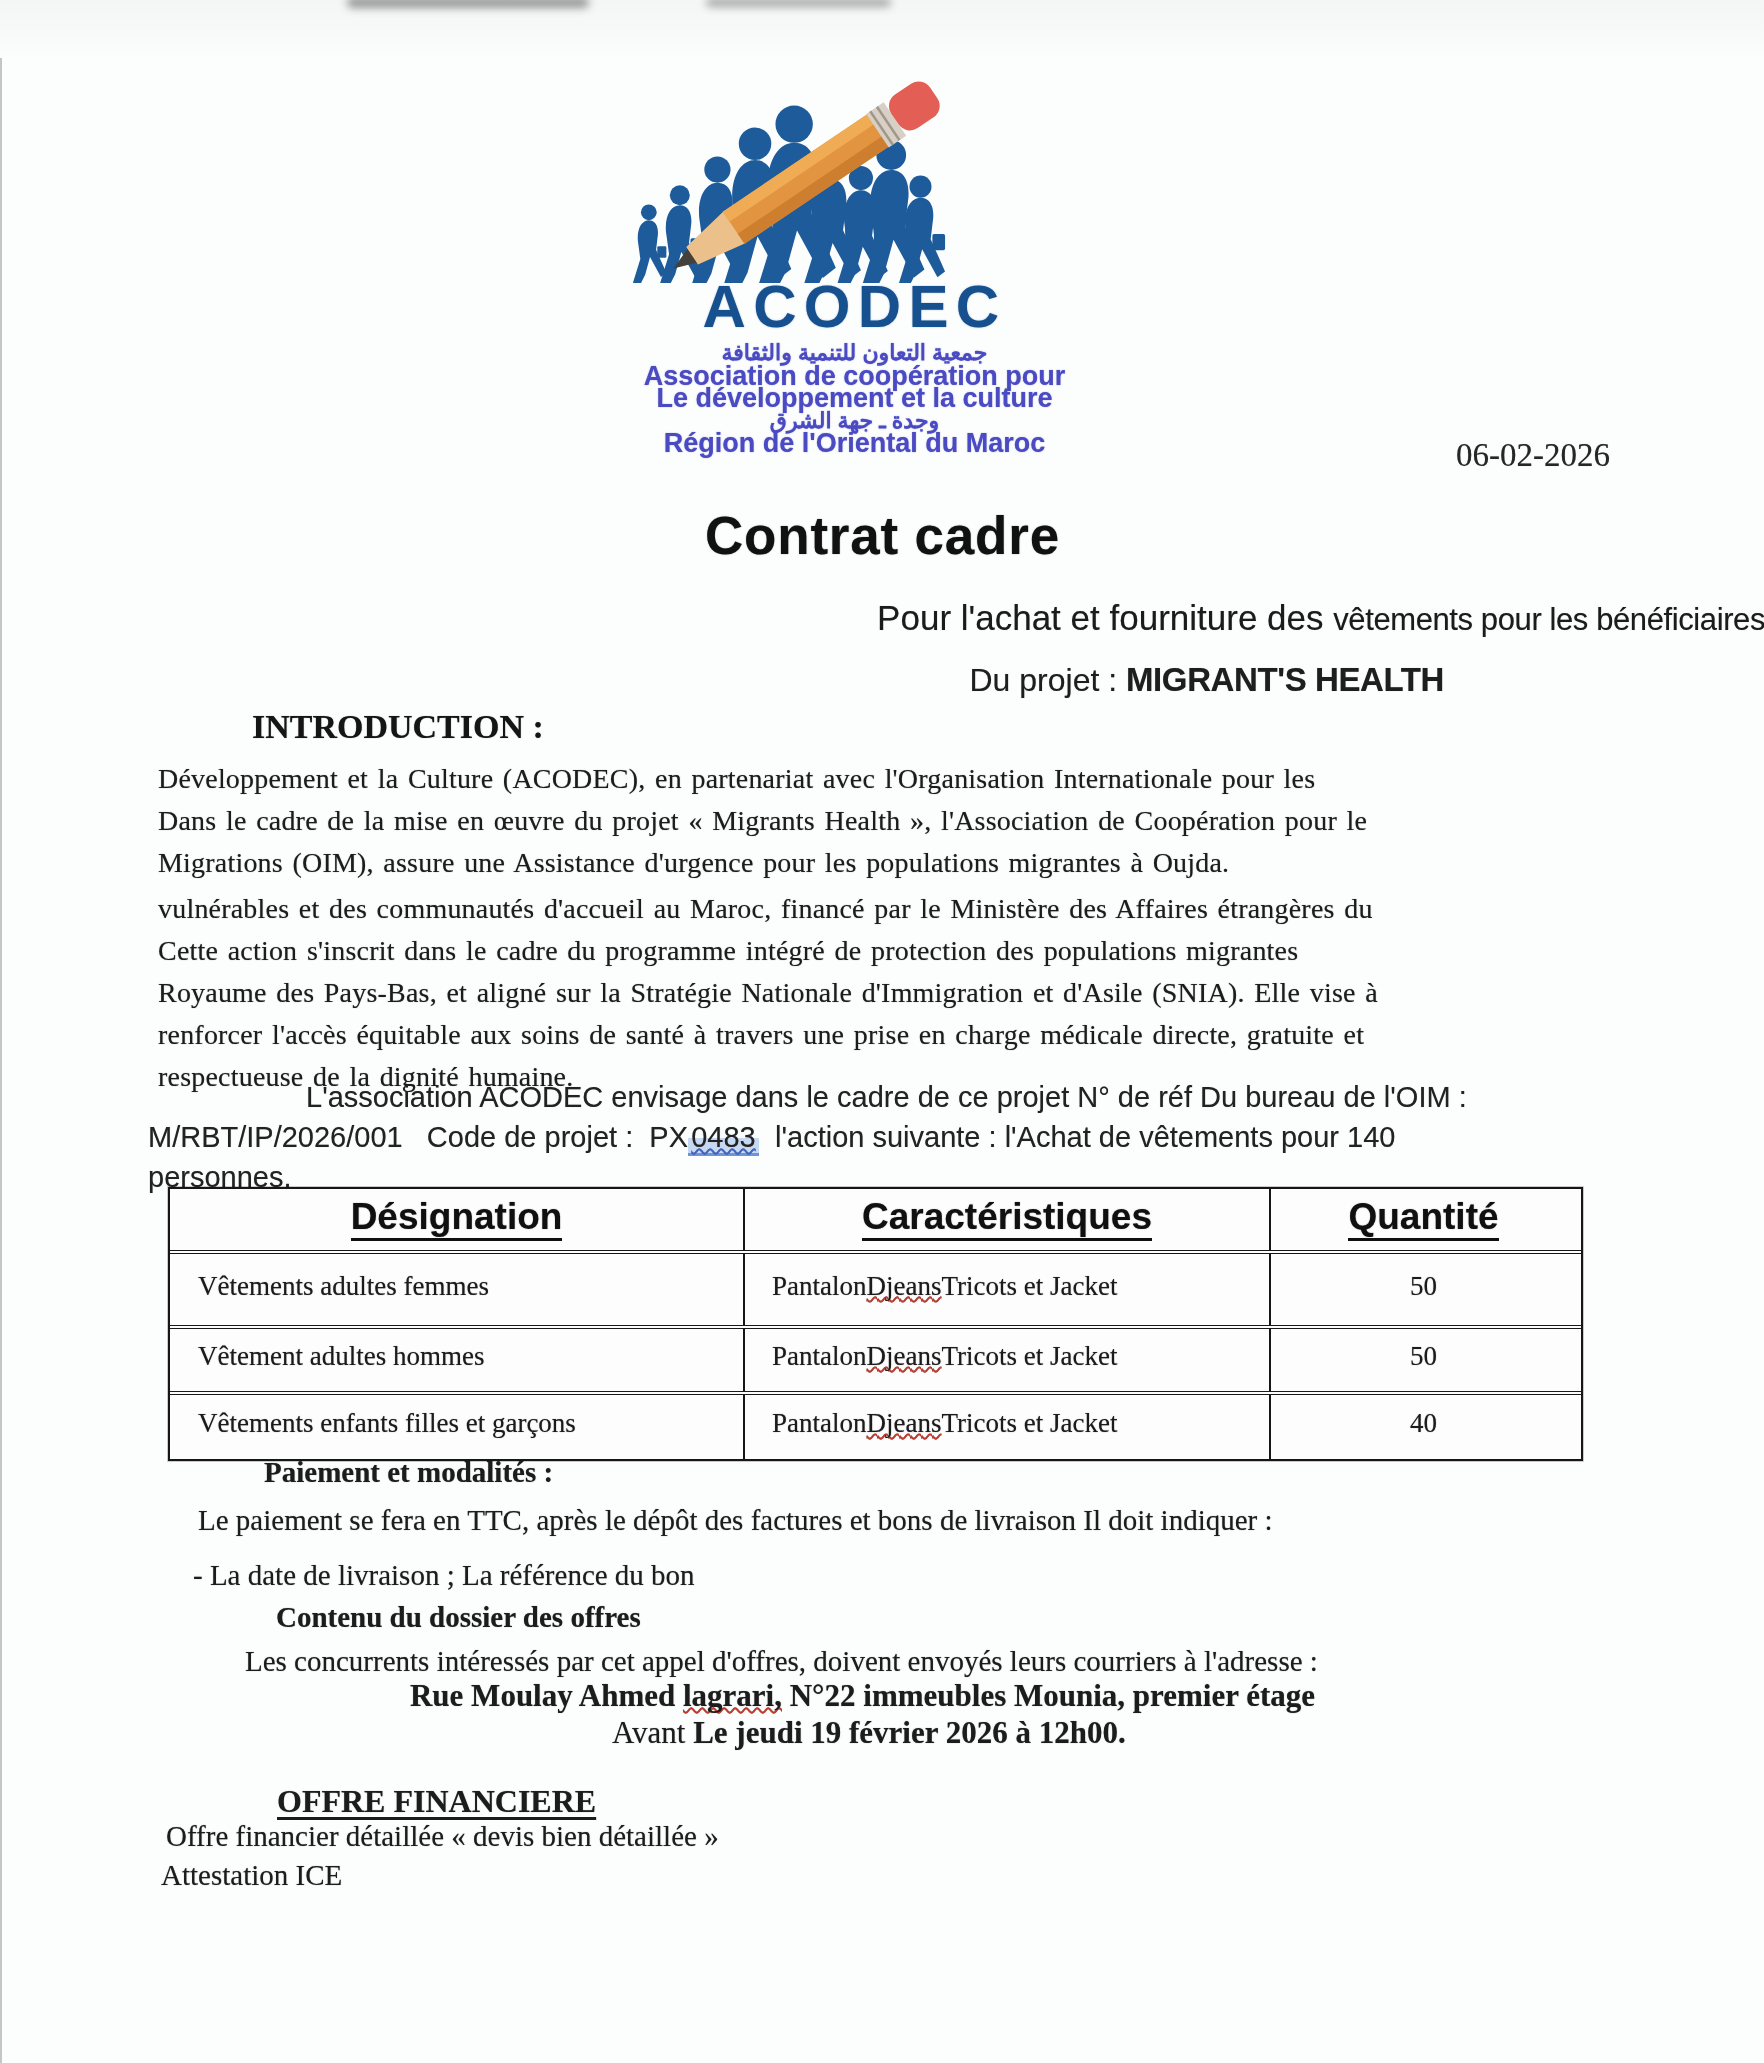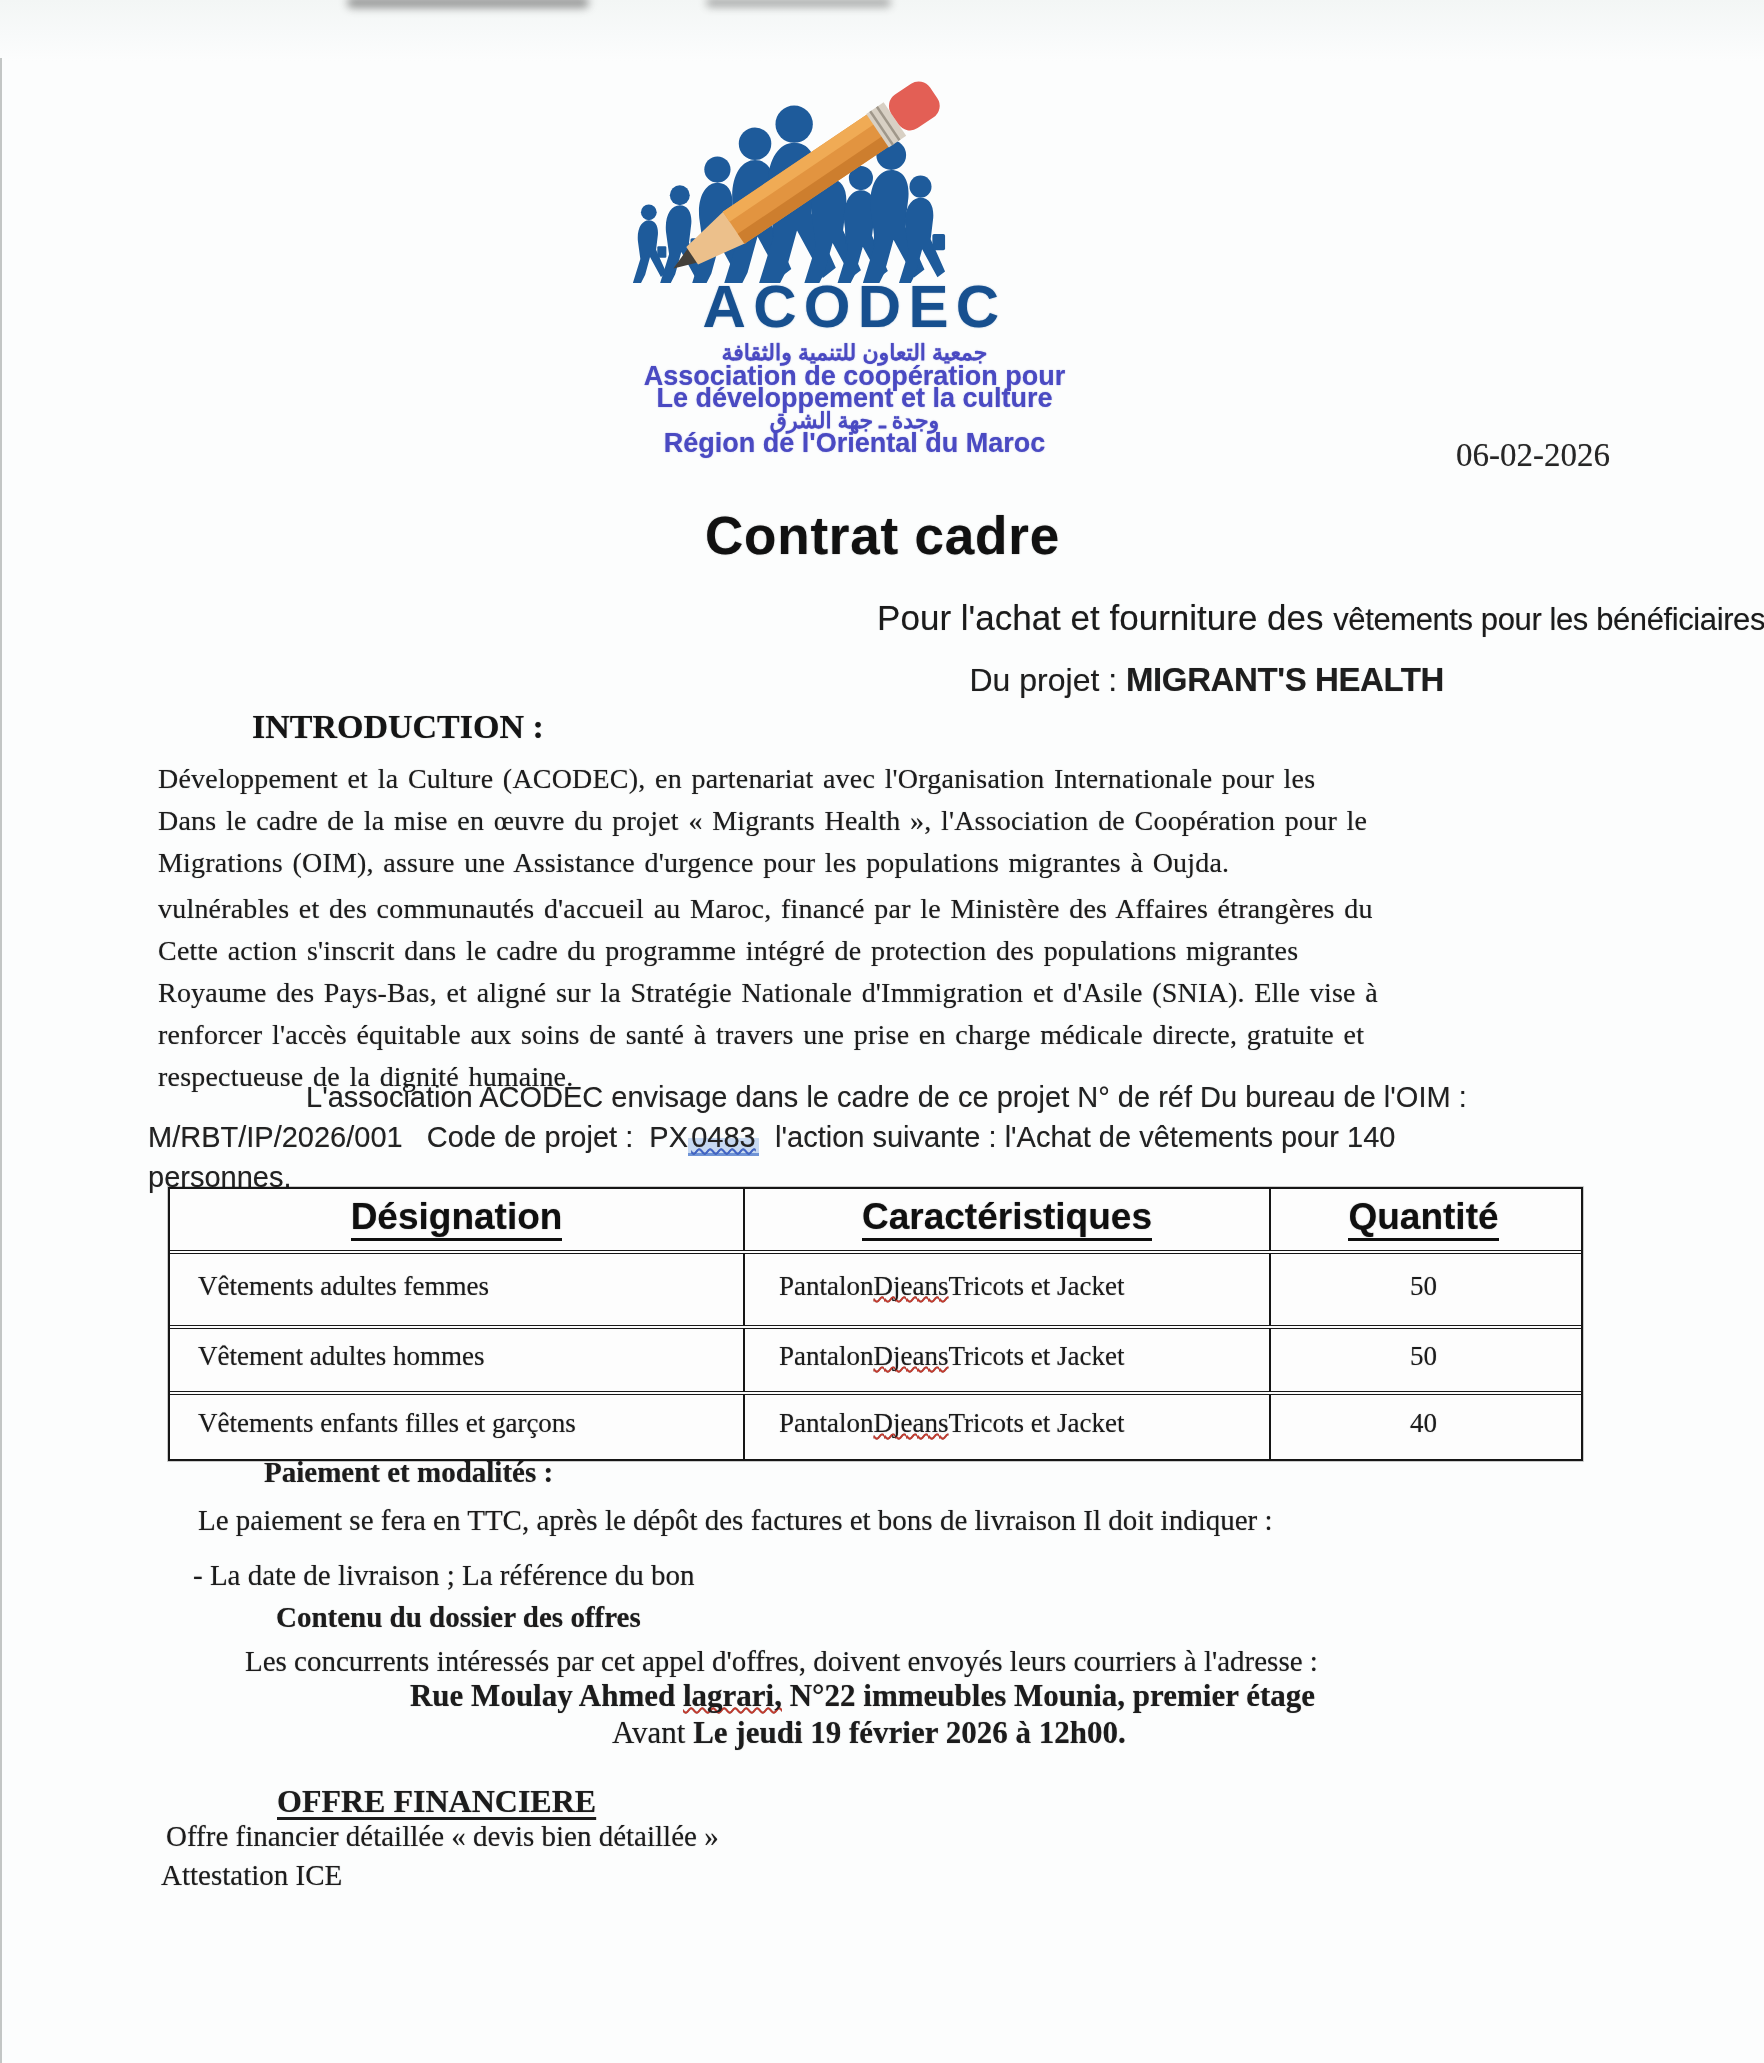--- a/index.html
+++ b/index.html
@@ -73,21 +73,21 @@
   .th{justify-content:center;font-weight:bold;font-size:37px;color:#101010;
     text-shadow:0 0 1.2px rgba(0,0,0,.45);}
   .th-u{border-bottom:3.2px solid #101010;padding-bottom:1.6px;line-height:1.05;}
   .t-data{font-family:"Liberation Serif",serif;font-size:27px;color:#1b1b1b;
     text-shadow:0 0 1px rgba(20,20,20,.5);}
   .t-data:nth-of-type(2),.t-data:nth-of-type(3){border-top:4px double #1a1a1a;}
   .t-data:nth-of-type(1){height:71px;}
   .t-data:nth-of-type(2){height:62px;}
   .t-data:nth-of-type(3){height:64px;}
   .td-des{padding-left:28px;padding-bottom:6.4px;}
-  .td-car{padding-left:34px;padding-bottom:6.4px;}
+  .td-car{padding-left:27px;padding-bottom:6.4px;}
   .td-qty{justify-content:center;padding-bottom:6.4px;}
   .sp-red{
     text-decoration:underline wavy #c33a2e 2.4px;
     text-decoration-skip-ink:none;}
 
   
   .bline{position:absolute;font-family:"Liberation Serif",serif;font-size:29px;color:#1c1c1c;
     white-space:nowrap;text-shadow:0 0 1px rgba(20,20,20,.5);}
   .payment-heading{left:264px;top:1456px;font-weight:bold;}
   .payment-line1{left:198px;top:1504px;}

